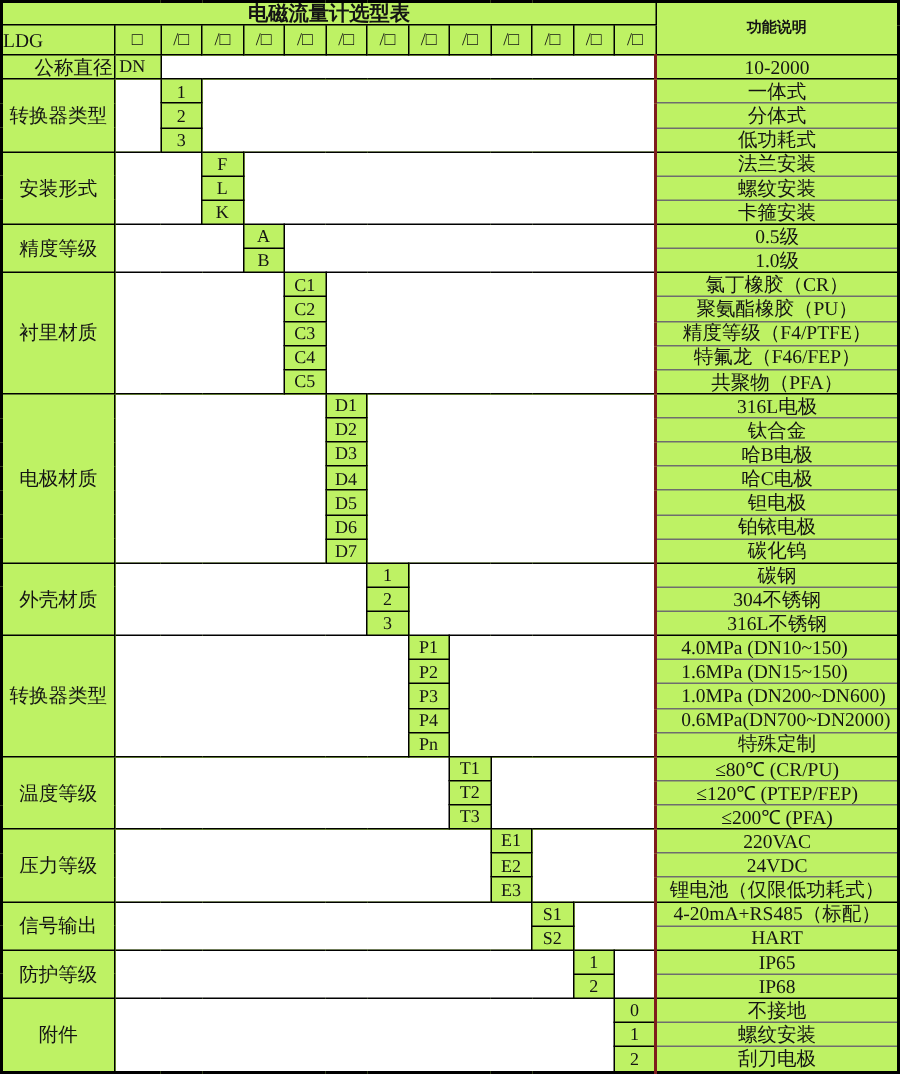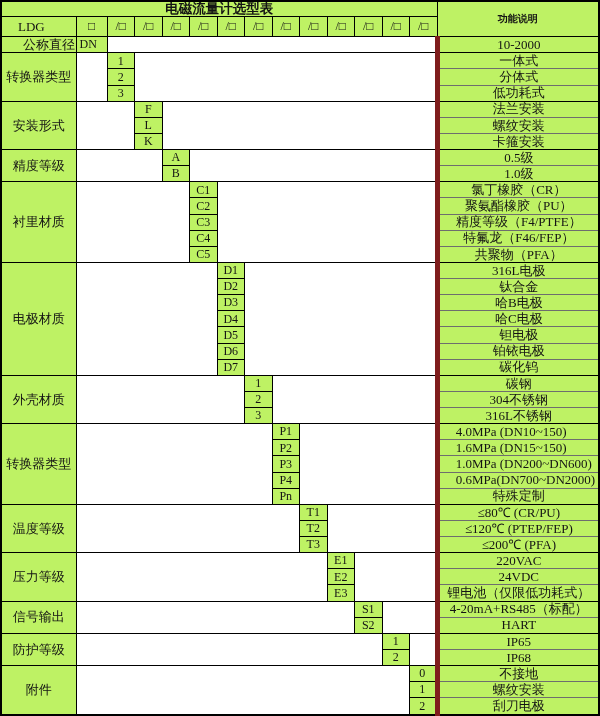--- a/index.html
+++ b/index.html
@@ -13,24 +13,24 @@
   td{
     padding:0;font-size:13px;text-align:center;vertical-align:middle;
     line-height:1.05;overflow:hidden;white-space:nowrap;
   }
   tr.r-title{height:15px;}
   tr.r-ldg{height:20px;}
   .title{font-weight:bold;font-size:13.5px;border-bottom:1px solid #000;}
   .fdesc{font-weight:bold;font-size:10px;border-left:1px solid #000;border-bottom:1px solid #000;}
   .lbl{border-right:1px solid #000;}
   .lbl.ta-left{text-align:left;padding-left:21px;}
-  .r-ldg .lbl{text-align:left;padding-left:16px;}
+  .r-ldg .lbl{text-align:left;padding-left:0;}
   .box{border:1px solid #000;font-size:12px;}
   .box.ta-left{text-align:left;padding-left:3px;margin-top:48px;}
-  .fcell{border-left:5px solid #7f1d1d;border-top:1px solid #6e6e6e;}
+  .fcell{border-left:2px solid #7f1d1d;border-top:1px solid #6e6e6e;}
   .fcell.ta-left{text-align:left;padding-left:16px;}
   .sec-top td{border-top:1px solid #000;}
   .r-dn td{border-top:1px solid #000;}
   .blank{background:#fff;}
 </style>
 </head>
 <body>
 
 <table>
   <colgroup>

